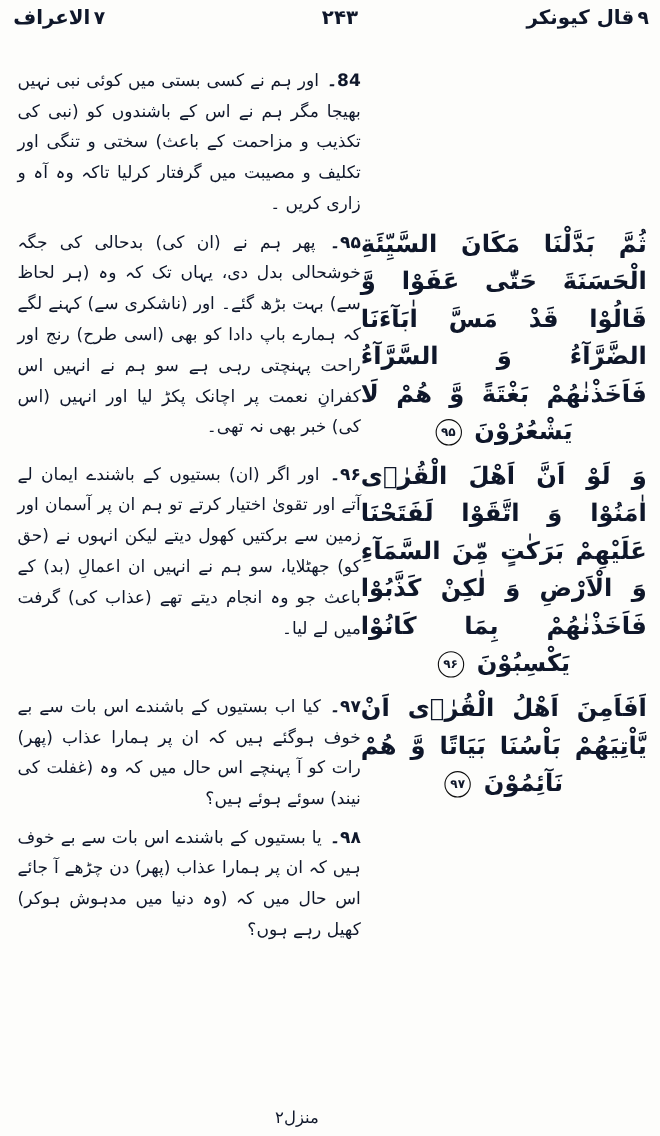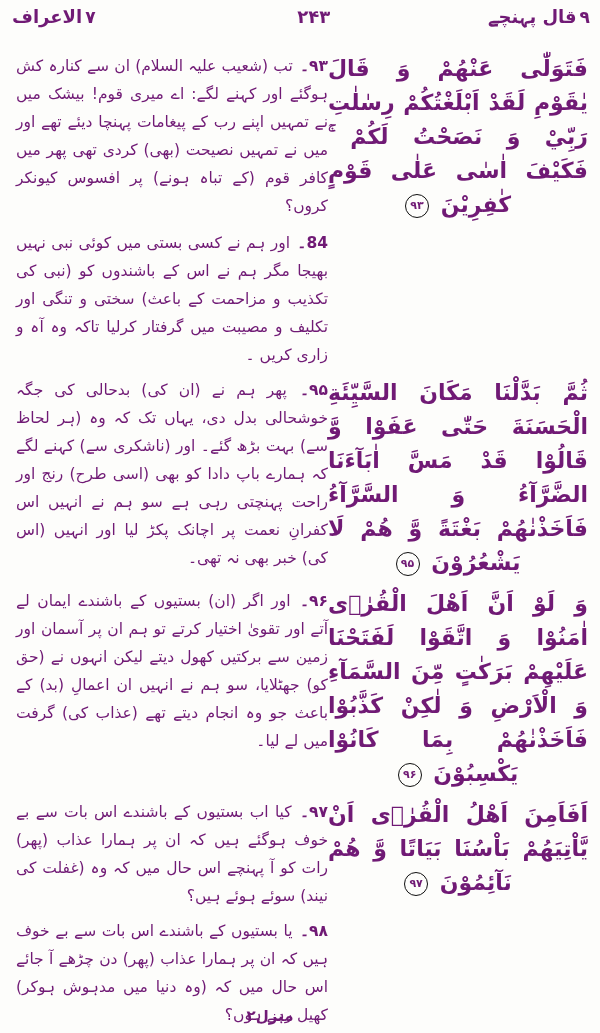--- a/index.html
+++ b/index.html
@@ -5,21 +5,21 @@
   html,body{margin:0;padding:0;}
   body{
     width:600px;height:1033px;
     background:#e9e9e7;
     font-family:"DejaVu Sans", sans-serif;
   }
   .page{
     position:relative;
     width:600px;height:1033px;
     background:#fdfdfb;
-    color:#701a75;
+    color:#0f172a;
     overflow:hidden;
     box-sizing:border-box;
   }
   
   .page-header{
     position:absolute;top:4px;left:12px;right:10px;
     display:flex;justify-content:space-between;align-items:flex-start;
     font-weight:bold;font-size:18px;line-height:26px;
   }
   .hdr-group{display:flex;align-items:baseline;gap:3px;}
@@ -58,52 +58,44 @@
     vertical-align:middle;margin-right:4px;
     direction:rtl;
   }
   
   .page-footer{
     position:absolute;left:0;right:0;bottom:8px;
     text-align:center;
   }
   .manzil{
     direction:rtl;unicode-bidi:isolate;display:inline-block;
-    font-size:15px;font-weight:bold;
+    font-size:15px;font-weight:normal;
     transform:translateX(-30px);
   }
 </style>
 </head>
 <body>
 
 <div class="page">
 
   <div class="page-header">
     <div class="hdr-group">
       <span class="hdr-word">الاعراف</span>
       <span class="hdr-num">۷</span>
     </div>
     <div class="page-num">۲۴۳</div>
     <div class="hdr-group">
-      <span class="hdr-word">قال پہنچے</span>
+      <span class="hdr-word">قال کیونکر</span>
       <span class="hdr-num">۹</span>
     </div>
   </div>
 
   <div class="content">
 
     <div class="verse-row">
-      <div class="urdu-cell">
-        <span class="urdu-label">۹۳۔</span>
-        <span>تب (شعیب علیہ السلام) ان سے کنارہ کش ہوگئے اور کہنے لگے: اے میری قوم! بیشک میں نے تمہیں اپنے رب کے پیغامات پہنچا دیئے تھے اور میں نے تمہیں نصیحت (بھی) کردی تھی پھر میں کافر قوم (کے تباہ ہونے) پر افسوس کیونکر کروں؟</span>
-      </div>
-      <div class="arabic-cell">
-        <span>فَتَوَلّٰى عَنْهُمْ وَ قَالَ يٰقَوْمِ لَقَدْ اَبْلَغْتُكُمْ رِسٰلٰتِ رَبِّيْ وَ نَصَحْتُ لَكُمْ ۚ فَكَيْفَ اٰسٰى عَلٰى قَوْمٍ كٰفِرِيْنَ</span>
-        <span class="ayah-marker">۹۳</span>
-      </div>
     </div>
 
     <div class="verse-row">
       <div class="urdu-cell">
         <span class="urdu-label">84۔</span>
         <span>اور ہم نے کسی بستی میں کوئی نبی نہیں بھیجا مگر ہم نے اس کے باشندوں کو (نبی کی تکذیب و مزاحمت کے باعث) سختی و تنگی اور تکلیف و مصیبت میں گرفتار کرلیا تاکہ وہ آہ و زاری کریں ۔</span>
       </div>
     </div>
 
     <div class="verse-row">

